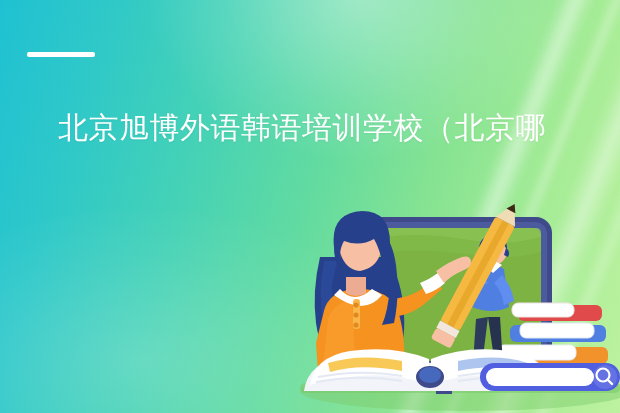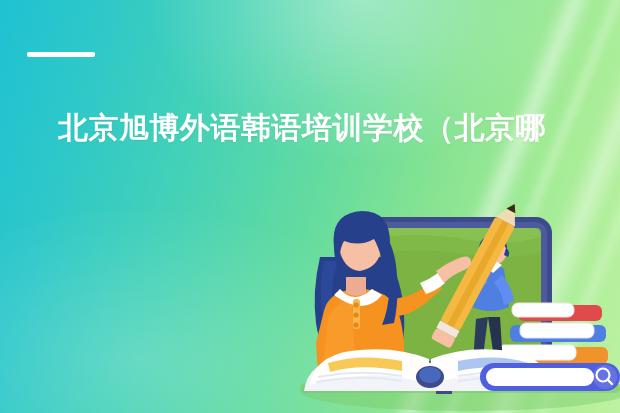--- a/index.html
+++ b/index.html
@@ -85,21 +85,21 @@
 
   
   #banner-title {
     position: absolute;
     left: 58px;
     top: 106px;
     width: 505px;
     height: 44px;
     line-height: 44px;
     font-size: 30px;
-    font-weight: bold;
+    font-weight: normal;
     color: #ffffff;
     letter-spacing: 0.5px;
     white-space: nowrap;
     overflow: hidden;
     text-shadow: 0 1px 2px rgba(0,0,0,0.06);
   }
 
   
   #illustration {
     position: absolute;

